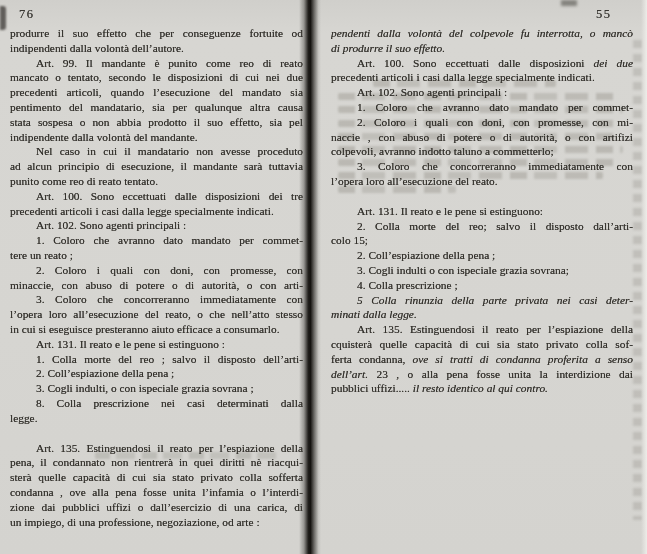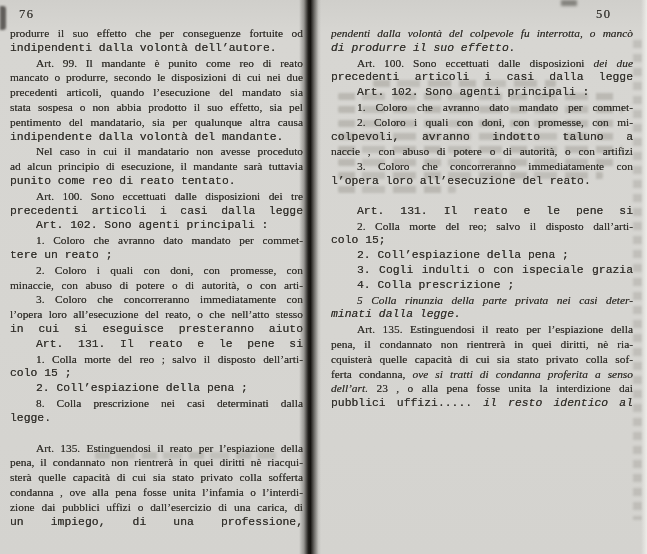--- a/index.html
+++ b/index.html
@@ -19,21 +19,21 @@
     position:absolute;top:26px;
     text-shadow:0 0 .5px rgba(51,49,44,.8);
   }
   #col-left{left:10px;width:293px;}
   #col-right{left:331px;width:302px;}
   .line{
     height:14.8px;line-height:14.8px;font-size:11.4px;
     text-align:justify;text-align-last:justify;
     overflow:hidden;
   }
-  .line.end{text-align-last:left;font-family:Liberation Mono, monospace;}
+  .line.end{text-align-last:left;}
   .line.ind{text-indent:26px;}
   .it{font-style:italic;}
   
   #gutter{
     position:absolute;left:299px;top:0;width:22px;height:554px;
     background:linear-gradient(90deg,
       rgba(40,38,34,0) 0%,
       rgba(40,38,34,.35) 22%,
       rgba(18,16,13,.92) 42%,
       #14120f 52%,
@@ -90,91 +90,90 @@
 </style>
 </head>
 <body>
 
 <div id="smudge-topleft"></div>
 <div id="smudge-topmid"></div>
 <div id="ghost-right-edge"></div>
 <div id="edge-right"></div>
 
 <div class="page-num" id="pn-left">76</div>
-<div class="page-num" id="pn-right">50</div>
+<div class="page-num" id="pn-right">55</div>
 
 <div id="gutter"></div>
 
 <div id="ghost-block">
   <div class="ghost-line"></div>
   <div class="ghost-line"></div>
   <div class="ghost-line"></div>
   <div class="ghost-line"></div>
   <div class="ghost-line"></div>
   <div class="ghost-line"></div>
   <div class="ghost-line"></div>
   <div class="ghost-line"></div>
   <div class="ghost-line"></div>
 </div>
 <div id="ghost-left"></div>
 
 <div class="col" id="col-left">
     <div class="line" style="">produrre il suo effetto che per conseguenze fortuite od</div>
     <div class="line end" style="">indipendenti dalla volontà dell’autore.</div>
     <div class="line ind" style="">Art. 99. Il mandante è punito come reo di reato</div>
-    <div class="line" style="">mancato o produrre, secondo le disposizioni di cui nei due</div>
+    <div class="line" style="">mancato o tentato, secondo le disposizioni di cui nei due</div>
     <div class="line" style="">precedenti articoli, quando l’esecuzione del mandato sia</div>
+    <div class="line" style="">pentimento del mandatario, sia per qualunque altra causa</div>
     <div class="line" style="">stata sospesa o non abbia prodotto il suo effetto, sia pel</div>
-    <div class="line" style="">pentimento del mandatario, sia per qualunque altra causa</div>
     <div class="line end" style="">indipendente dalla volontà del mandante.</div>
     <div class="line ind" style="">Nel caso in cui il mandatario non avesse proceduto</div>
     <div class="line" style="">ad alcun principio di esecuzione, il mandante sarà tuttavia</div>
     <div class="line end" style="">punito come reo di reato tentato.</div>
     <div class="line ind" style="">Art. 100. Sono eccettuati dalle disposizioni dei tre</div>
     <div class="line end" style="">precedenti articoli i casi dalla legge specialmente indicati.</div>
     <div class="line ind end" style="">Art. 102. Sono agenti principali :</div>
     <div class="line ind" style="">1. Coloro che avranno dato mandato per commet-</div>
     <div class="line end" style="">tere un reato ;</div>
     <div class="line ind" style="">2. Coloro i quali con doni, con promesse, con</div>
     <div class="line" style="">minaccie, con abuso di potere o di autorità, o con arti-</div>
     <div class="line ind" style="">3. Coloro che concorreranno immediatamente con</div>
     <div class="line" style="">l’opera loro all’esecuzione del reato, o che nell’atto stesso</div>
     <div class="line end" style="">in cui si eseguisce presteranno aiuto efficace a consumarlo.</div>
     <div class="line ind end" style="">Art. 131. Il reato e le pene si estinguono :</div>
     <div class="line ind" style="">1. Colla morte del reo ; salvo il disposto dell’arti-</div>
-    <div class="line end" style="">colo 15 ;</div>
     <div class="line ind end" style="">2. Coll’espiazione della pena ;</div>
+    <div class="line ind end" style="">3. Cogli indulti, o con ispeciale grazia sovrana ;</div>
     <div class="line ind" style="">8. Colla prescrizione nei casi determinati dalla</div>
     <div class="line end" style="">legge.</div>
     <div class="line ind" style="margin-top: 15px;">Art. 135. Estinguendosi il reato per l’espiazione della</div>
     <div class="line" style="">pena, il condannato non rientrerà in quei diritti nè riacqui-</div>
     <div class="line" style="">sterà quelle capacità di cui sia stato privato colla sofferta</div>
     <div class="line" style="">condanna , ove alla pena fosse unita l’infamia o l’interdi-</div>
     <div class="line" style="">zione dai pubblici uffizi o dall’esercizio di una carica, di</div>
     <div class="line end" style="">un impiego, di una professione, negoziazione, od arte :</div>
   </div>
 <div class="col" id="col-right">
     <div class="line it" style="">pendenti dalla volontà  del colpevole fu interrotta, o mancò</div>
     <div class="line end it" style="">di produrre il suo effetto.</div>
     <div class="line ind" style=""><span>Art. 100. Sono eccettuati dalle disposizioni </span><span class="it">dei due</span></div>
     <div class="line end" style="">precedenti articoli i casi dalla legge specialmente indicati.</div>
     <div class="line ind end" style="">Art. 102. Sono agenti principali :</div>
     <div class="line ind" style="">1. Coloro che avranno dato mandato per commet-</div>
     <div class="line ind" style="">2. Coloro i quali con doni, con promesse, con mi-</div>
+    <div class="line" style="">naccie , con abuso di potere o di autorità, o con artifizi</div>
     <div class="line end" style="">colpevoli, avranno indotto taluno a commetterlo;</div>
-    <div class="line" style="">naccie , con abuso di potere o di autorità, o con artifizi</div>
     <div class="line ind" style="">3. Coloro che concorreranno immediatamente con</div>
     <div class="line end" style="">l’opera loro all’esecuzione del reato.</div>
     <div class="line ind end" style="margin-top: 15px;">Art. 131. Il reato e le pene si estinguono:</div>
     <div class="line ind" style="">2. Colla morte del reo; salvo il disposto dall’arti-</div>
     <div class="line end" style="">colo 15;</div>
     <div class="line ind end" style="">2. Coll’espiazione della pena ;</div>
     <div class="line ind end" style="">3. Cogli indulti o con ispeciale grazia sovrana;</div>
     <div class="line ind end" style="">4. Colla prescrizione ;</div>
     <div class="line ind it" style="">5 Colla rinunzia della parte privata nei casi deter-</div>
     <div class="line end it" style="">minati dalla legge.</div>
     <div class="line ind" style="">Art. 135. Estinguendosi il reato per l’espiazione della</div>
-    <div class="line" style="">pena, il condannato non rientrerà in quei diritti, nè ria-</div>
     <div class="line" style="">cquisterà quelle capacità di cui sia stato privato colla sof-</div>
     <div class="line" style=""><span>ferta condanna, </span><span class="it">ove si tratti di condanna proferita a senso</span></div>
     <div class="line" style=""><span class="it">dell’art.</span><span> 23 , o alla pena fosse unita la interdizione dai</span></div>
     <div class="line end" style=""><span>pubblici uffizi..... </span><span class="it">il resto identico al qui contro.</span></div>
   </div>
 
 </body></html>

